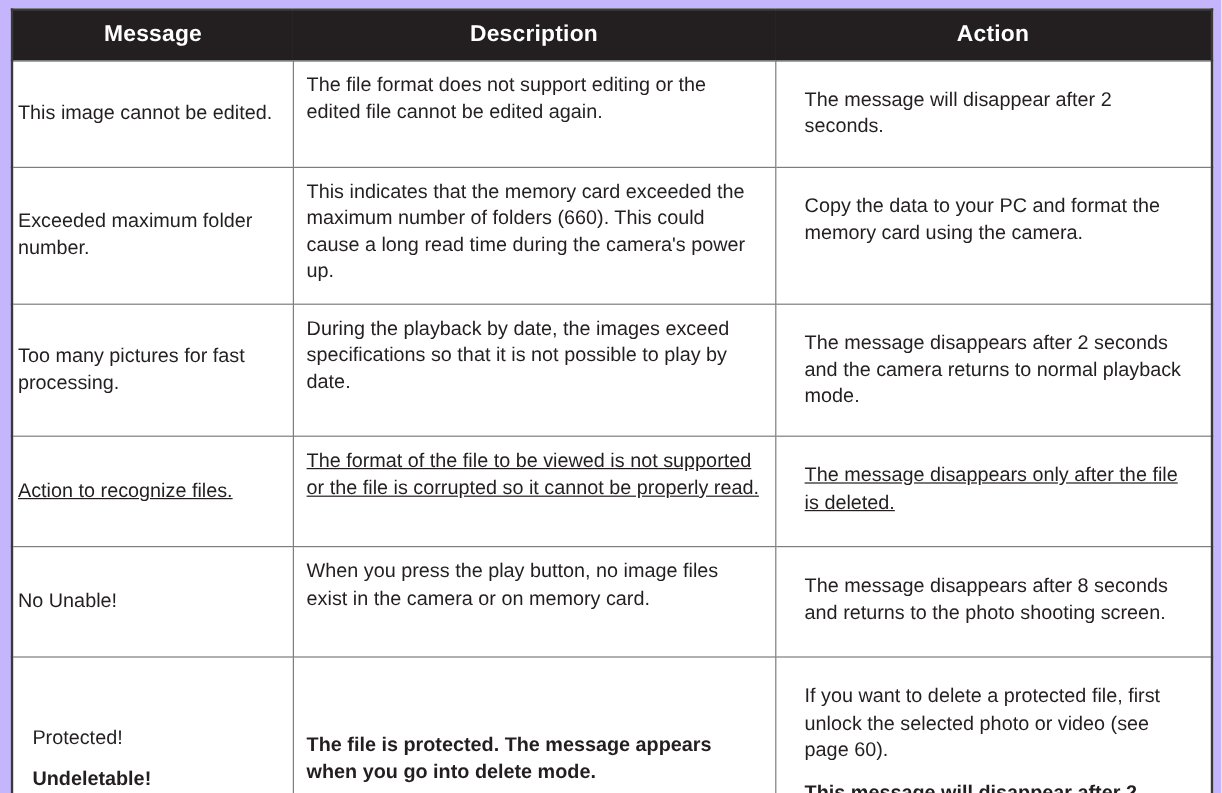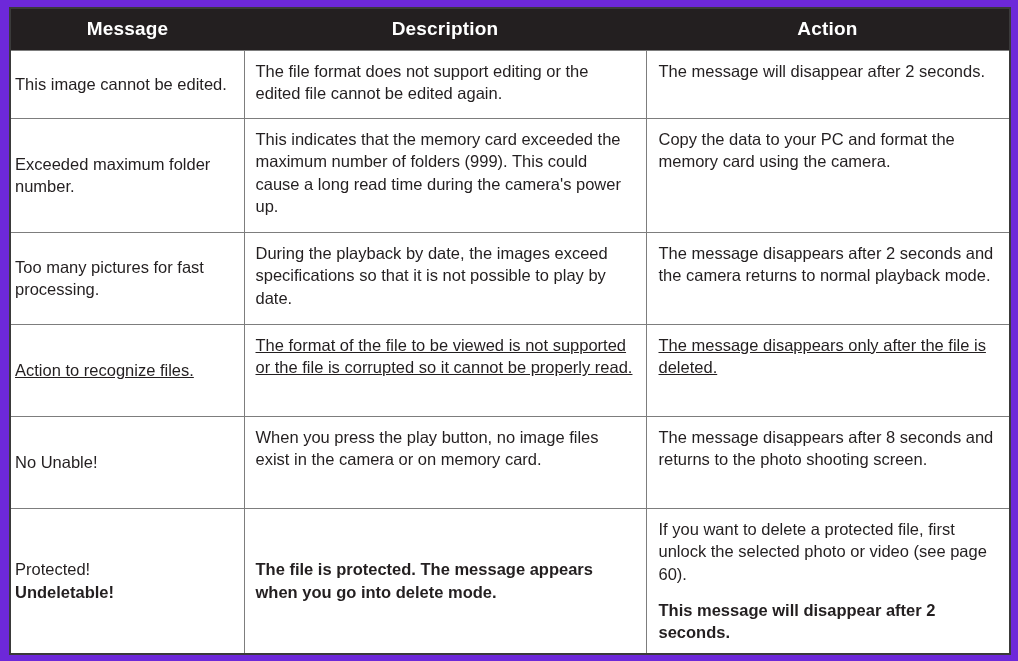--- a/index.html
+++ b/index.html
@@ -13,21 +13,21 @@
     height: 661px;
     font-family: "Liberation Sans", sans-serif;
     color: #231f20;
     overflow: hidden;
   }
 
   #page-root {
     position: relative;
     width: 1018px;
     height: 661px;
-    background: #6d28d9;
+    background: #c4b5fd;
   }
 
   .msg-table {
     position: absolute;
     left: 9px;
     top: 7px;
     width: 1000px;
     border-collapse: collapse;
     table-layout: fixed;
     background: #ffffff;
@@ -71,21 +71,21 @@
   tbody td.col-action {
     padding-left: 12px;
   }
 
   tbody tr.row-protected td.col-description {
     vertical-align: middle;
     font-weight: bold;
   }
 
   tbody td p {
-    margin: 0;
+    margin: 12px;
   }
   tbody td p + p {
     margin-top: 14px;
     font-weight: bold;
   }
 
   
   tbody tr.r0 td { height: 48px; }
   tbody tr.r1 td { height: 94px; }
   tbody tr.r2 td { height: 72px; }
@@ -116,21 +116,21 @@
       <tr class="r0">
         <td class="col-message">This image cannot be edited.</td>
         <td class="col-description">The file format does not support editing or the edited file cannot be edited again.</td>
         <td class="col-action">
           <p>The message will disappear after 2 seconds.</p>
         </td>
       </tr>
 
       <tr class="r1">
         <td class="col-message">Exceeded maximum folder number.</td>
-        <td class="col-description">This indicates that the memory card exceeded the maximum number of folders (999). This could cause a long read time during the camera's power up.</td>
+        <td class="col-description">This indicates that the memory card exceeded the maximum number of folders (660). This could cause a long read time during the camera's power up.</td>
         <td class="col-action">
           <p>Copy the data to your PC and format the memory card using the camera.</p>
         </td>
       </tr>
 
       <tr class="r2">
         <td class="col-message">Too many pictures for fast processing.</td>
         <td class="col-description">During the playback by date, the images exceed specifications so that it is not possible to play by date.</td>
         <td class="col-action">
           <p>The message disappears after 2 seconds and the camera returns to normal playback mode.</p>

